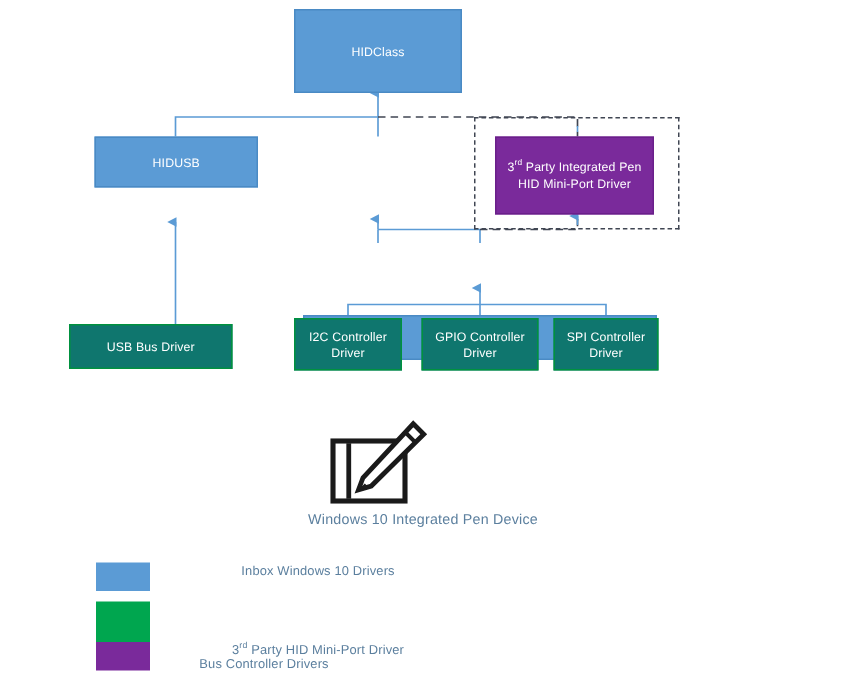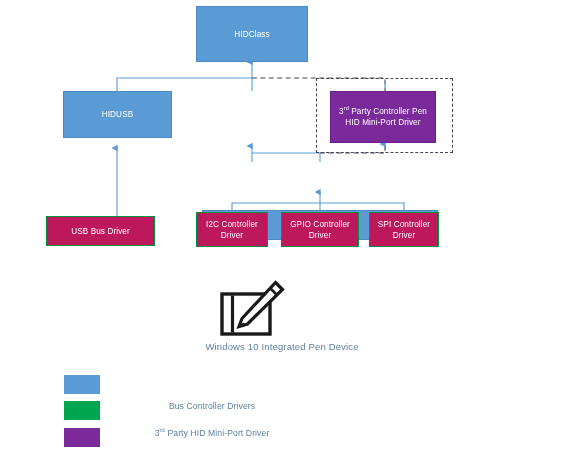--- a/index.html
+++ b/index.html
@@ -40,21 +40,21 @@
     font-size: 8.2px;
     line-height: 11px;
     letter-spacing: 0.1px;
     padding: 2px 4px;
   }
   .node.blue {
     background: #5B9BD5;
     border: 1px solid #4A8AC4;
   }
   .node.green {
-    background: #be185d;
+    background: #0f766e;
     border: 1px solid #00913F;
   }
   .node.purple {
     background: #7A2A9B;
     border: 1px solid #6A1F8A;
   }
   .node span { display: block; }
   sup {
     font-size: 0.68em;
     vertical-align: super;
@@ -152,28 +152,28 @@
     <path d="M404,216 L404,203 L320,203" stroke="#5B9BD5" stroke-width="1.1" fill="none"></path>
     <path d="M320,203 L320,192" stroke="#5B9BD5" stroke-width="1.1" fill="none" marker-end="url(#arrBlue2)"></path>
   </svg>
 
   <div class="dashed-box" style="left:316px; top:78px; width:137px; height:75px;"></div>
 
   <div class="node blue" style="left:196px; top:6px; width:112px; height:56px;">
     <span>HIDClass</span>
   </div>
 
-  <div class="node blue" style="left:63px; top:91px; width:109px; height:47px;text-align:right;">
+  <div class="node blue" style="left:63px; top:91px; width:109px; height:34px;text-align:right;">
     <span>HIDUSB</span>
   </div>
 
 
   <div class="node purple" style="left:330px; top:91px; width:106px; height:52px;">
     <div>
-      <span style="display:inline">3</span><sup>rd</sup><span style="display:inline"> Party Controller Pen</span>
+      <span style="display:inline">3</span><sup>rd</sup><span style="display:inline"> Party Integrated Pen</span>
       <span>HID Mini-Port Driver</span>
     </div>
   </div>
 
   <div class="node blue" style="left:202px; top:162px; width:236px; height:30px;margin-top:48px;">
     <span>SPBCx</span>
   </div>
 
   <div class="node green" style="left:46px; top:216px; width:109px; height:30px;">
     <span>USB Bus Driver</span>
@@ -214,23 +214,24 @@
       <path d="M21.0,46.5 L25.2,42.4 L28.0,45.2 Z" fill="#1A1A1A"></path>
     </svg>
   </div>
 
   <div class="device-caption">Windows 10 Integrated Pen Device</div>
 
   <div class="legend">
 
     <div class="legend-row" style="top:7px;">
       <div class="legend-swatch blue"></div>
-    </div>
-
-    <div class="legend-row" style="top:33px;">
+      <div class="legend-label">Inbox Windows 10 Drivers</div>
+    </div>
+
+    <div class="legend-row" style="top:33px;flex-direction:column;">
       <div class="legend-swatch green"></div>
       <div class="legend-label">Bus Controller Drivers</div>
     </div>
 
     <div class="legend-row" style="top:60px;">
       <div class="legend-swatch purple"></div>
       <div class="legend-label">
         <div><span style="display:inline">3</span><sup>rd</sup><span style="display:inline"> Party HID Mini-Port Driver</span></div>
       </div>
     </div>

